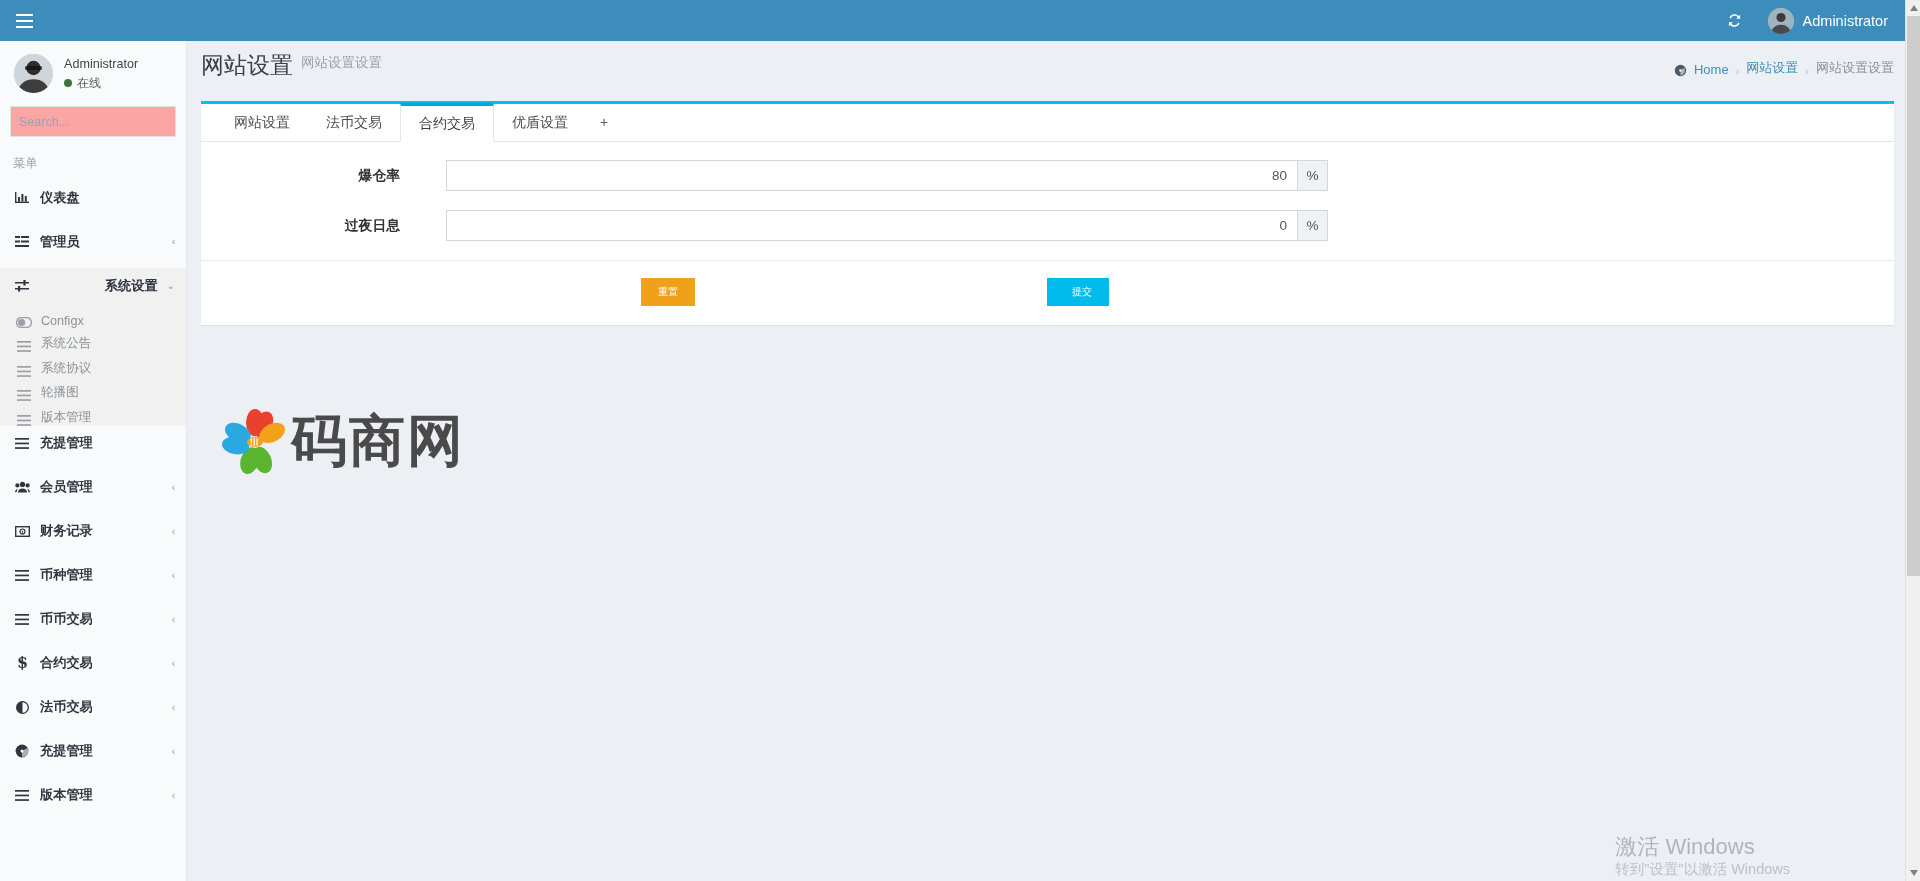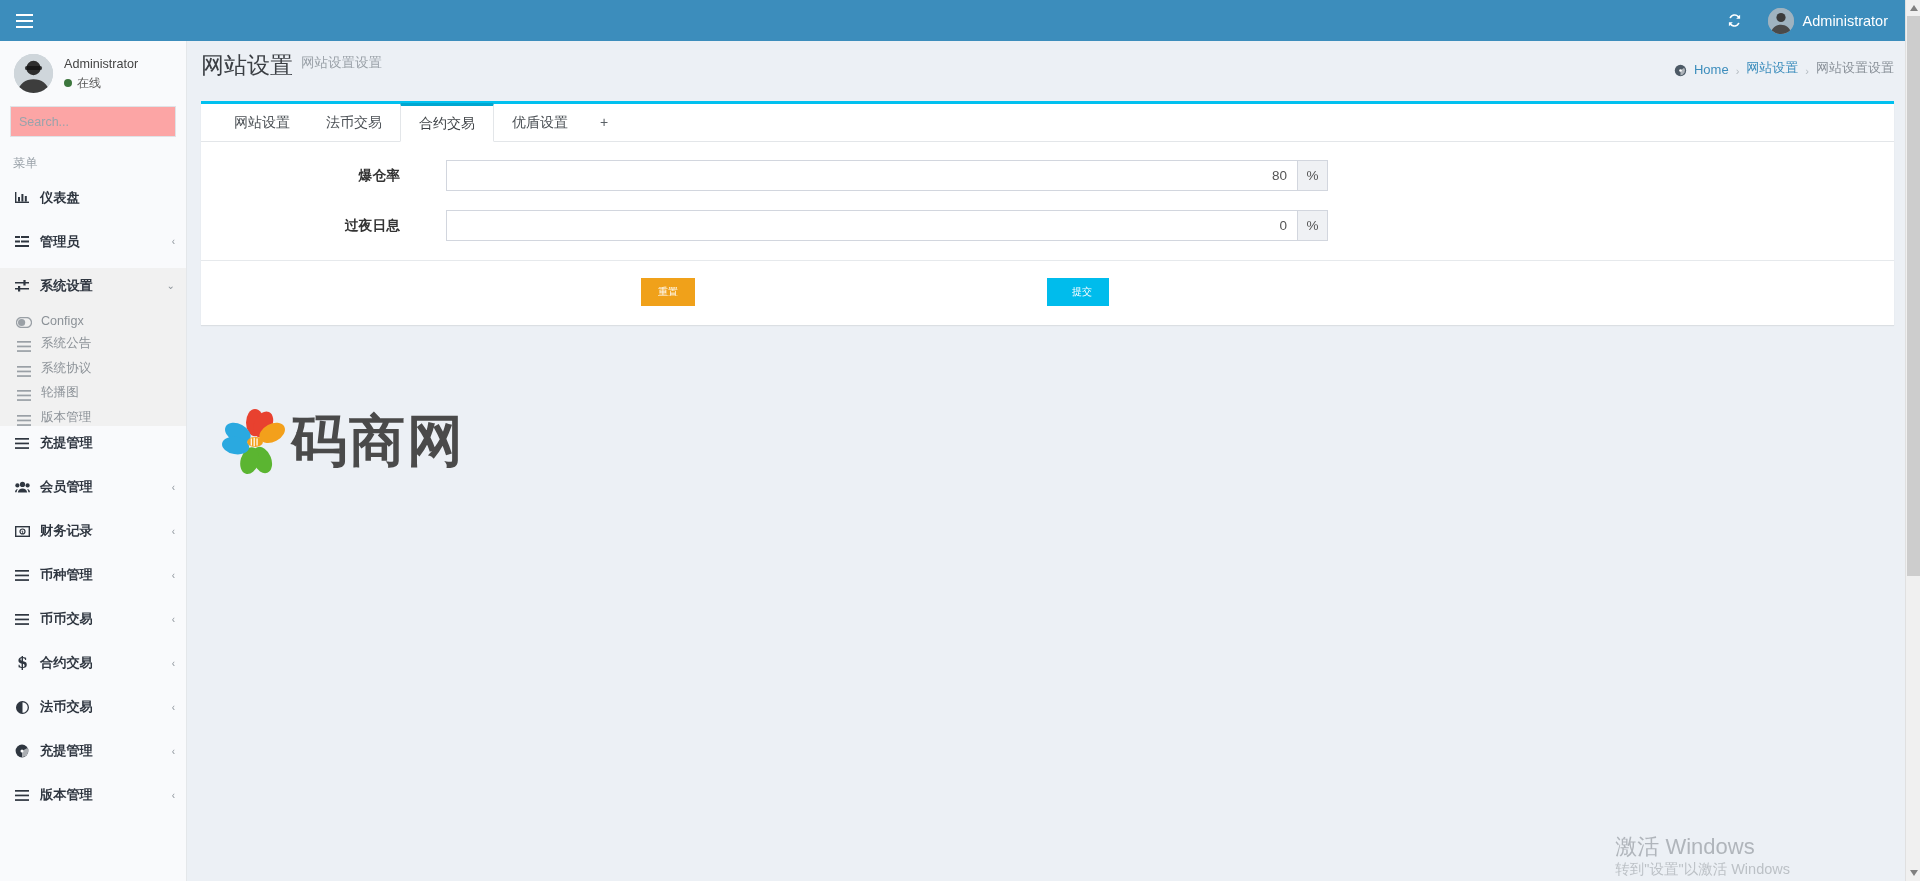--- a/index.html
+++ b/index.html
@@ -76,21 +76,21 @@
   }
   #search-input::placeholder { color: #9aa3ab; }
   #menu-header {
     padding: 18px 0 8px 13px; font-size: 12.3px; color: #9aa2a9;
   }
   .menu-item {
     display: flex; align-items: center; height: 35px; padding: 0 11px 0 13px;
     font-size: 13.2px; color: #2f3640; font-weight: bold; cursor: pointer;
     gap: 9px; position: relative;
   }
-  .menu-item.open { background: #f1f1f1; }
+  .menu-item.open { background: #f1f1f1; text-align: right; }
   .menu-item .mi-icon {
     width: 18px; display: flex; align-items: center; justify-content: center;
     flex: 0 0 auto; color: #2f3640;
   }
   .menu-item .mi-label { flex: 1; white-space: nowrap; }
   .menu-item .mi-arrow { font-size: 10px; color: #8d949b; font-weight: normal; }
   .submenu { background: #f1f1f1; }
   .sub-item {
     display: flex; align-items: flex-end; height: 24.5px; padding-left: 16px;
     font-size: 12.6px; color: #8b9197; gap: 9px; cursor: pointer;

